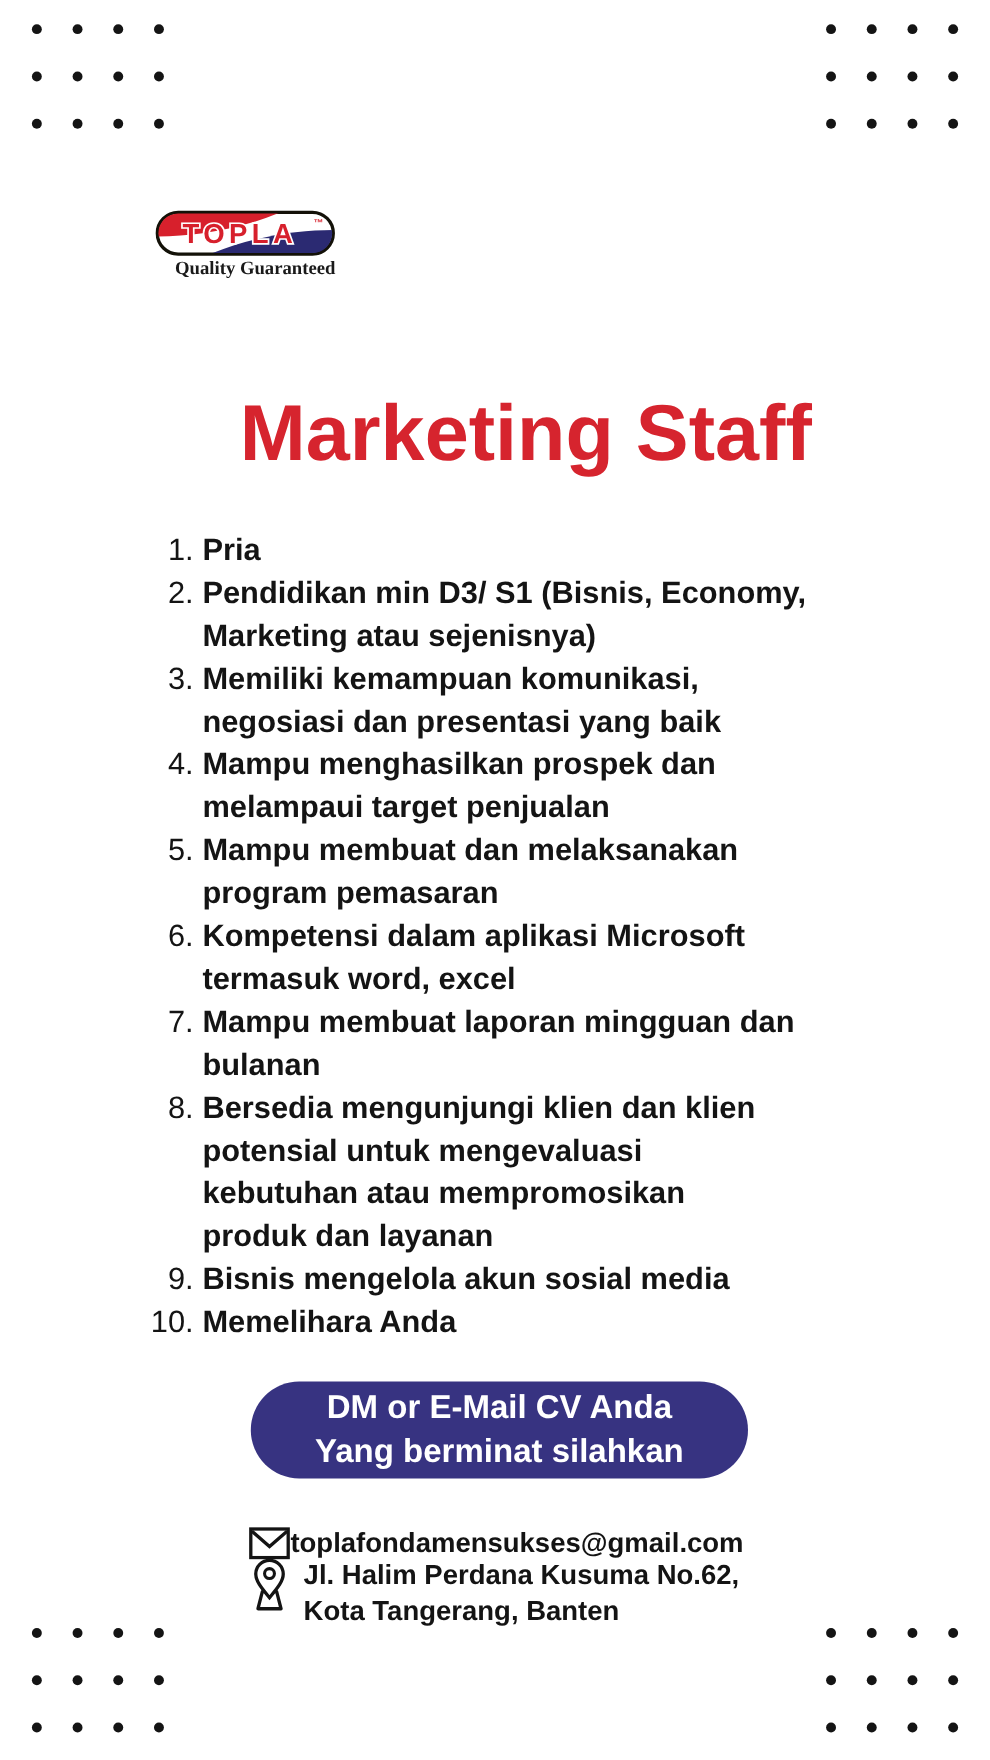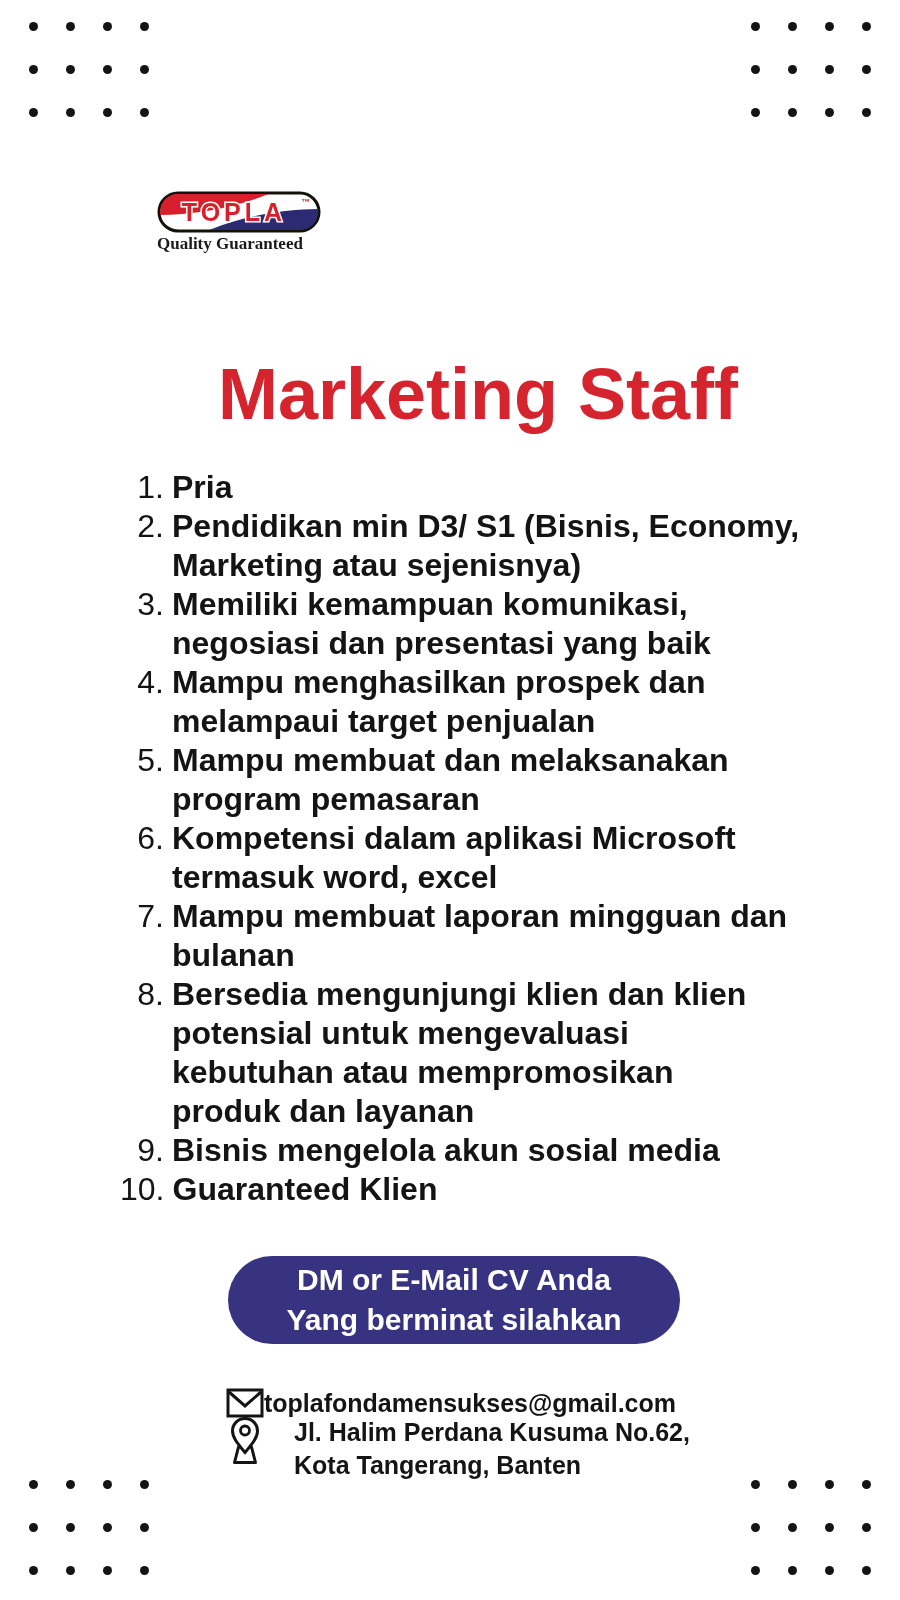--- a/index.html
+++ b/index.html
@@ -11,56 +11,56 @@
   }
   
   .dots{
     position:absolute;display:grid;
     grid-template-columns:repeat(4,9px);
     grid-template-rows:repeat(3,9px);
     column-gap:28px;row-gap:34px;
   }
   .dot{width:9px;height:9px;border-radius:50%;background:var(--ink,#141414);}
   
-  .logo{position:absolute;left:157px;top:191px;width:164px;text-align:left;}
+  .logo{position:absolute;left:141px;top:191px;width:164px;text-align:right;}
   .logo svg{display:block;}
   .tagline{
     margin-top:1px;
     font-family:"Liberation Serif","DejaVu Serif",serif;
     font-weight:700;font-size:17px;letter-spacing:0px;color:#1a1a1a;
     white-space:nowrap;
   }
   
   h1,h2{position:absolute;left:0;width:100%;text-align:center;margin:0;}
   h1{top:268px;font-size:56px;line-height:62px;font-weight:700;letter-spacing:0;color:var(--ink,#141414);}
   h2{top:352px;font-size:72px;line-height:84px;font-weight:700;color:var(--brand_red,#d6242e);padding-left:28px;}
   
   #req-list{
     position:absolute;left:120px;top:468px;width:700px;
-    margin:0;padding:0;list-style:none;counter-reset:item;
-    font-size:32px;line-height:39px;font-weight:700;color:var(--ink,#141414);
+    margin:12px;padding:0;list-style:none;counter-reset:item;
+    font-size:28px;line-height:39px;font-weight:700;color:var(--ink,#141414);
   }
   #req-list li{display:flex;white-space:pre-line;counter-increment:item;}
   #req-list li::before{
     content:counter(item) ".";
     font-weight:400;flex:0 0 44px;text-align:right;margin-right:8px;
   }
   
   .cta{
     position:absolute;left:228px;top:1256px;width:452px;height:88px;
     border-radius:44px;background:var(--cta_indigo,#373381);
     display:flex;flex-direction:column;align-items:center;justify-content:center;
     color:#fff;font-weight:700;font-size:30px;line-height:40px;text-align:center;
     cursor:pointer;border:none;
   }
   
   .contact-row{position:absolute;display:flex;align-items:center;}
   .email-row{left:226px;top:1388px;}
   .email-text{font-size:25px;font-weight:700;color:var(--ink,#141414);}
-  .address-row{left:228px;top:1416px;gap:32px;align-items:flex-start;}
+  .address-row{left:228px;top:1416px;gap:14px;align-items:flex-start;}
   .address-text{font-size:25px;font-weight:700;line-height:33px;color:var(--ink,#141414);}
   .icon svg{display:block;}
 </style>
 </head>
 <body>
 
 <div id="flyer">
 
   <div class="logo">
     <svg width="164" height="42" viewBox="0 0 164 42">
@@ -94,21 +94,21 @@
 program pemasaran</li>
       <li>Kompetensi dalam aplikasi Microsoft
 termasuk word, excel</li>
       <li>Mampu membuat laporan mingguan dan
 bulanan</li>
       <li>Bersedia mengunjungi klien dan klien
 potensial untuk mengevaluasi
 kebutuhan atau mempromosikan
 produk dan layanan</li>
       <li>Bisnis mengelola akun sosial media</li>
-      <li>Guaranteed Klien</li>
+      <li>Memelihara Anda</li>
     </ol>
 
   <div class="cta">
     <div>DM or E-Mail CV Anda</div>
     <div>Yang berminat silahkan</div>
   </div>
 
   <div class="contact-row email-row">
     <span class="icon">
       <svg width="38" height="30" viewBox="0 0 38 30">

